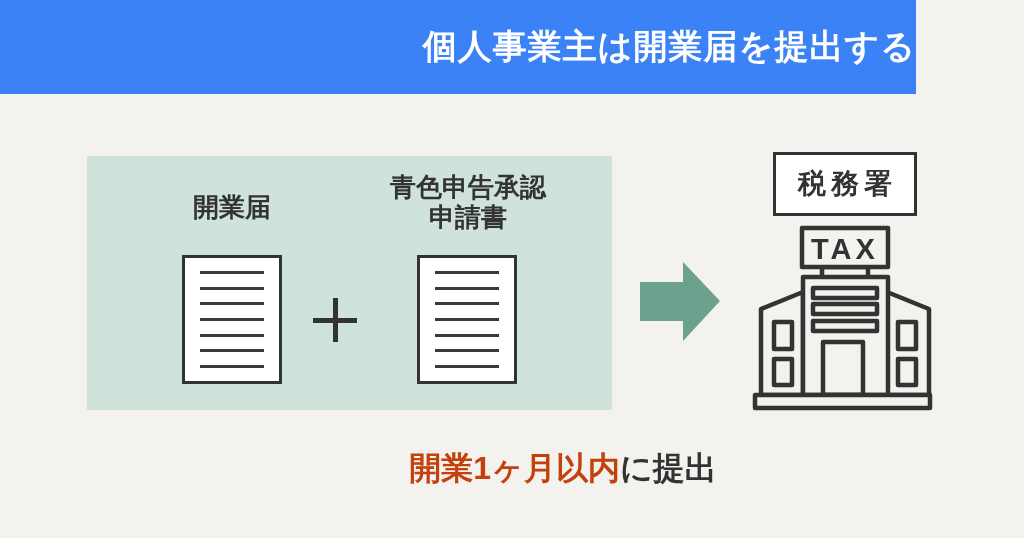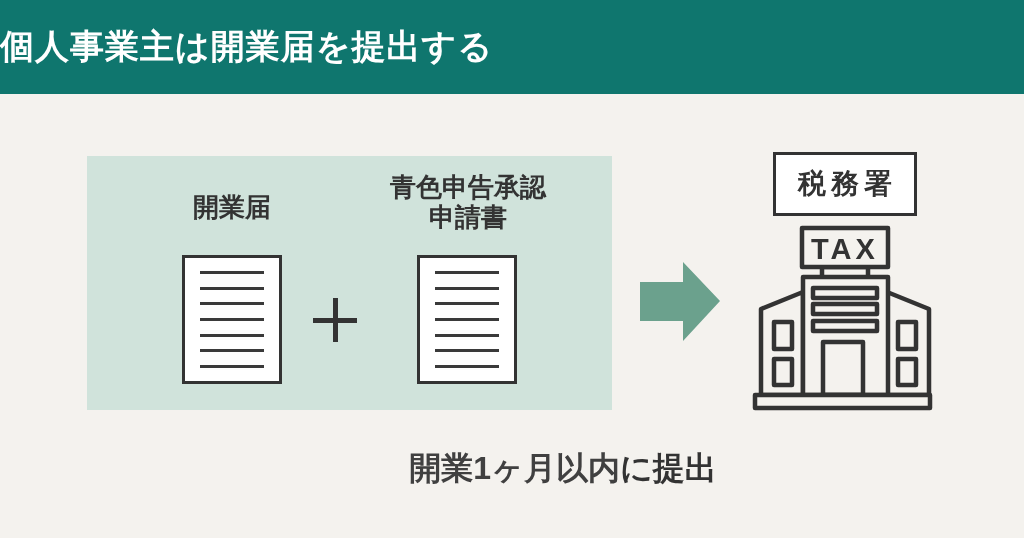--- a/index.html
+++ b/index.html
@@ -8,23 +8,23 @@
     position: relative;
     width: 1024px;
     height: 538px;
     background: #f4f2ee;
     overflow: hidden;
   }
   
   .header {
     position: absolute;
     top: 0; left: 0;
-    width: 1024px; height: 94px;
-    background: #0f766e;
-    display: flex; align-items: center; justify-content: flex-start;
+    width: 916px; height: 94px;
+    background: #3b82f6;
+    display: flex; align-items: center; justify-content: flex-end;
   }
   .header-title {
     color: #ffffff;
     font-size: 34px;
     font-weight: 700;
     letter-spacing: 1px;
   }
   
   .panel {
     position: absolute;
@@ -104,21 +104,21 @@
   
   .caption {
     position: absolute;
     left: 563px; top: 447px;
     transform: translateX(-50%);
     white-space: nowrap;
     font-size: 32px;
     font-weight: 700;
     color: #333333;
   }
-  .caption .highlight { color: #404040; }
+  .caption .highlight { color: #c2410c; }
 </style>
 </head>
 <body>
 
 <div class="canvas">
 
   <div class="header">
     <div class="header-title">個人事業主は開業届を提出する</div>
   </div>
 

